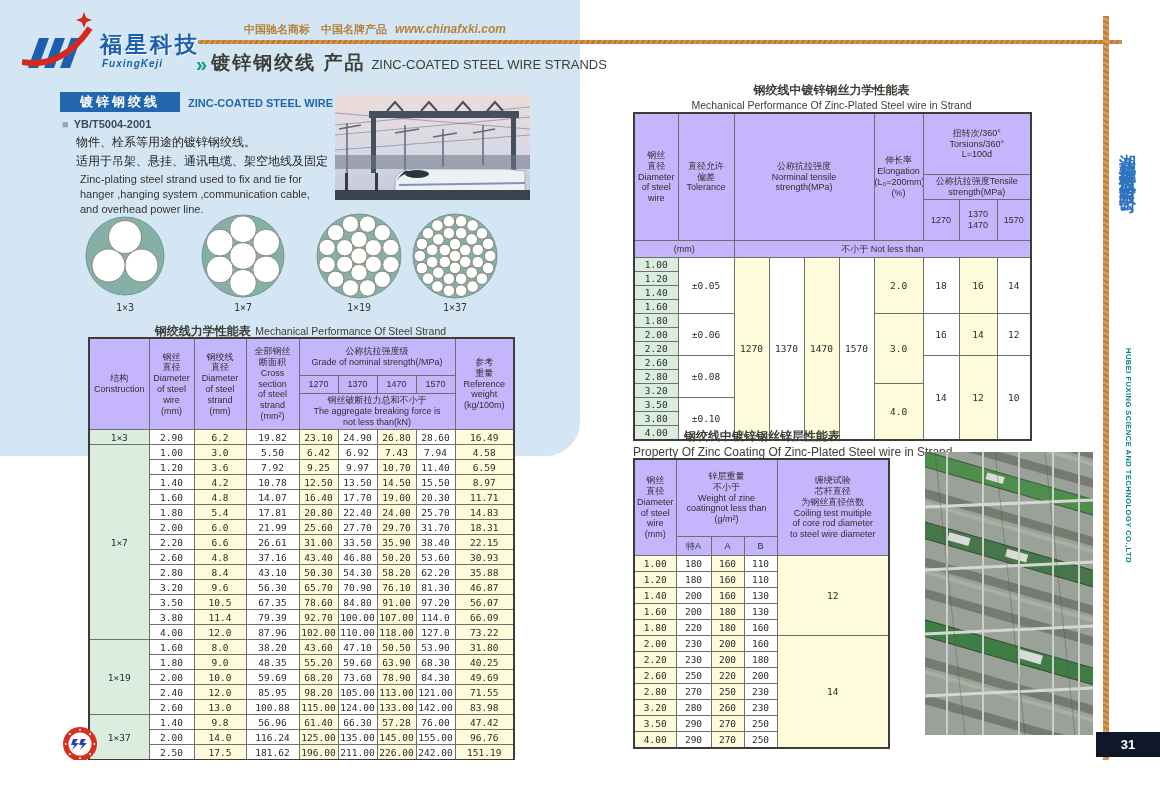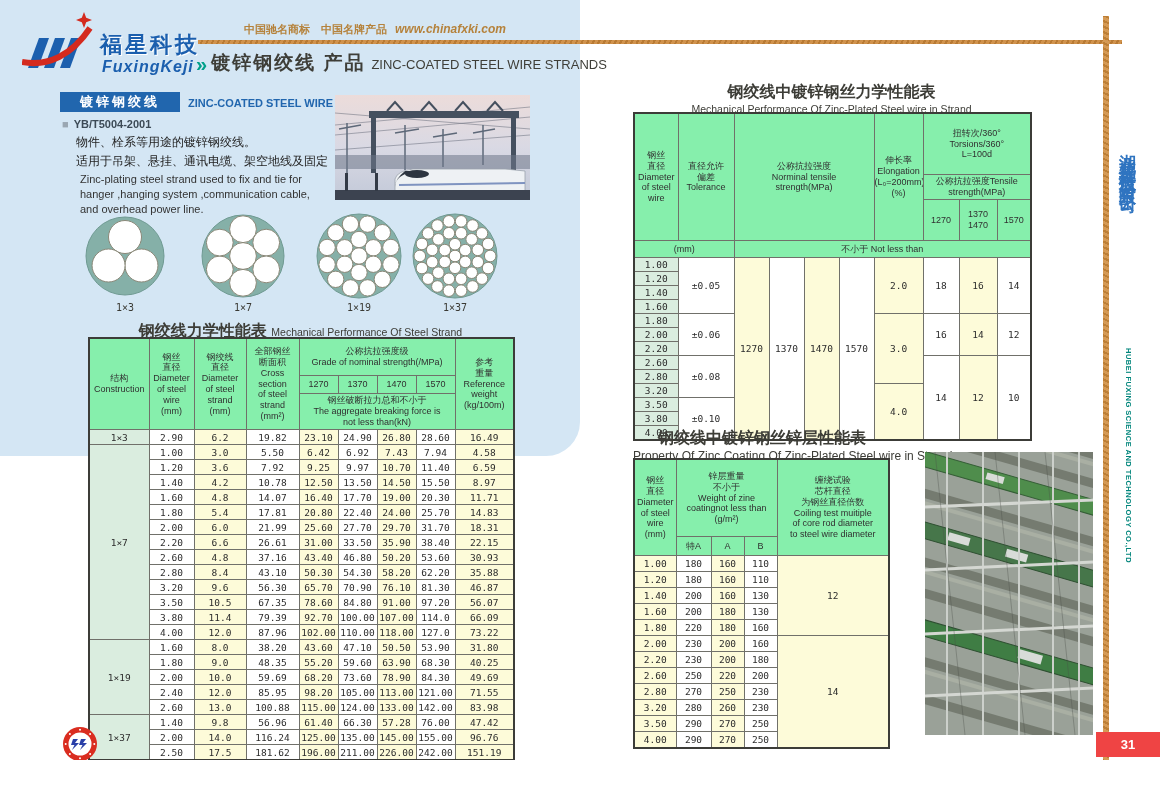--- a/index.html
+++ b/index.html
@@ -6,21 +6,21 @@
   #page{position:relative;width:1160px;height:760px;background:#ffffff;overflow:hidden;
         font-family:"Liberation Sans",sans-serif;color:#333;}
   
   .blue-panel{position:absolute;left:0;top:0;width:580px;height:456px;background:#d4e6f4;
               border-bottom-right-radius:34px;}
   
   .logo{position:absolute;left:22px;top:8px;width:200px;height:80px;}
   .logo svg{position:absolute;left:0;top:0;}
   .logo-cn{position:absolute;left:78px;top:22px;font-size:22px;font-weight:bold;color:#1b5fae;
            letter-spacing:3px;text-shadow:1px 1px 0 #fff;}
-  .logo-en{position:absolute;left:80px;top:50px;font-size:16px;font-weight:bold;font-style:italic;
+  .logo-en{position:absolute;left:80px;top:50px;font-size:10px;font-weight:bold;font-style:italic;
            color:#1b5fae;letter-spacing:1px;}
   
   .slogan{position:absolute;left:212px;top:22px;font-size:11px;font-weight:bold;color:#b5823b;margin-left:32px;}
   .website{font-style:italic;font-size:12px;margin-left:8px;}
   .brown-line{position:absolute;left:198px;top:40px;width:924px;height:4px;
               background:repeating-linear-gradient(115deg,#d0924c 0 3px,#b87a33 3px 5px);}
   .page-title{position:absolute;left:196px;top:50px;white-space:nowrap;}
   .chevron{color:#00a08a;font-size:20px;font-weight:bold;vertical-align:-2px;margin-right:4px;}
   .pt-cn{font-size:19px;font-weight:bold;color:#3e3e38;letter-spacing:2px;}
   .pt-en{font-size:13px;color:#3e3e38;margin-left:6px;}
@@ -34,46 +34,46 @@
   .desc-en{position:absolute;left:80px;top:172px;font-size:11px;color:#333;line-height:15px;}
   
   .photo1{position:absolute;left:335px;top:95px;width:195px;height:105px;}
   .photo2{position:absolute;left:925px;top:452px;width:168px;height:283px;}
   
   .diagram{position:absolute;top:212px;width:110px;text-align:center;}
   .diagram svg{display:block;margin:0 auto;}
   .diagram-label{font-size:10px;color:#3a3a34;margin-top:2px;font-family:"DejaVu Sans Mono",monospace;}
   
   .tbl-title{position:absolute;text-align:center;white-space:nowrap;}
-  .tt-cn{font-size:16px;font-weight:bold;color:#3d3d37;}
+  .tt-cn{font-size:12px;font-weight:bold;color:#3d3d37;}
   .tt-en{font-size:10.5px;color:#3d3d37;}
   table.tbl{position:absolute;border-collapse:collapse;table-layout:fixed;background:#fff;}
   .tbl th,.tbl td{border:1px solid #70706a;padding:0;text-align:center;vertical-align:middle;overflow:hidden;}
   .tbl{border:2px solid #3c3c38;}
-  .tbl th{background:#86efac;font-weight:normal;font-size:9px;line-height:1.2;white-space:pre-line;color:#303030;}
+  .tbl th{background:#c4b5fd;font-weight:normal;font-size:9px;line-height:1.2;white-space:pre-line;color:#303030;}
   .tbl td{font-family:"DejaVu Sans Mono",monospace;font-size:9.5px;color:#2c2c2c;}
   .bg-green{background:#daeddf;}
   .bg-cream{background:#fdfbd9;}
   .bg-white{background:#ffffff;}
   #main-table td{height:14px;}
   #wire-table td{height:13px;}
   #zinc-table td{height:15px;}
   .hrow-a th{height:36px;} .hrow-b th{height:17px;} .hrow-c th{height:35px;}
   .wrow-a th{height:60px;} .wrow-b th{height:24px;} .wrow-c th{height:40px;} .wrow-d th{height:16px;}
   .zrow-a th{height:76px;} .zrow-b th{height:18px;}
   
   .seal{position:absolute;left:62px;top:726px;width:36px;height:36px;}
   
   .vline{position:absolute;left:1103px;top:16px;width:6px;height:776px;
          background:repeating-linear-gradient(25deg,#d59a55 0 3px,#bd7f36 3px 5px);}
   .company-cn{position:absolute;left:1116px;top:140px;writing-mode:vertical-rl;
               font-size:17px;font-weight:bold;color:#2f74c0;letter-spacing:4px;}
   .company-en{position:absolute;left:1124px;top:348px;writing-mode:vertical-rl;
               font-size:7.5px;font-weight:bold;color:#00857b;letter-spacing:0.5px;}
-  .page-num{position:absolute;left:1096px;top:732px;width:64px;height:25px;background:#ef4444;
+  .page-num{position:absolute;left:1096px;top:732px;width:64px;height:25px;background:#0f172a;
             color:#fff;font-size:13px;font-weight:bold;text-align:center;line-height:25px;z-index:5;}
 </style>
 </head>
 <body>
 
 <div id="page">
 
   <div class="blue-panel"></div>
 
   <div class="logo">

